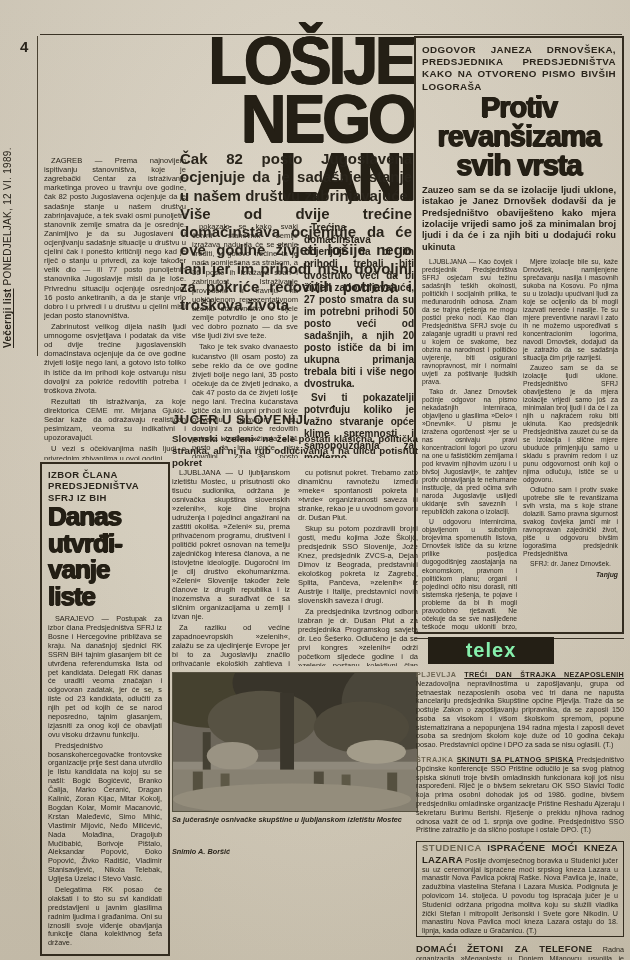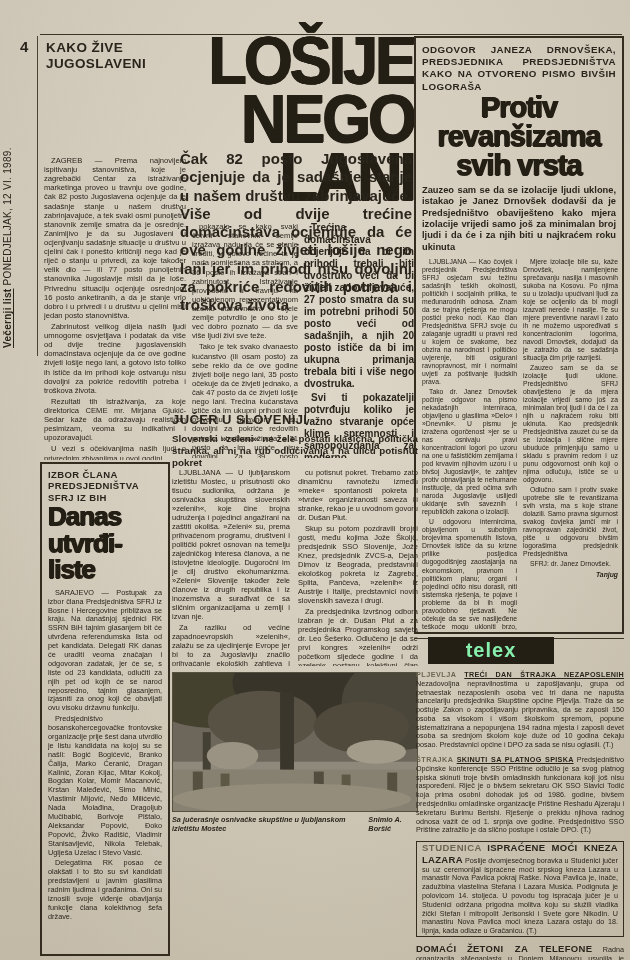--- a/index.html
+++ b/index.html
@@ -58,22 +58,22 @@
   #slo { position:absolute; left:172px; top:412px; width:246px; }
   #slo-kicker { font-size:13px; }
   #slo-headline p { text-align:center; font-size:36px; line-height:0.98; letter-spacing:-1px; }
   #slo-sub { margin-top:6px; font-size:9.8px; font-weight:bold; line-height:1.2; text-align:justify; }
   #slo-cols { position:relative; height:198px; }
   #slo-col1 { position:absolute; left:0; width:118px; height:198px; font-size:7.5px; line-height:1.2; }
   #slo-col2 { position:absolute; left:126px; width:120px; height:198px; font-size:7.5px; line-height:1.2; }
 
   
   #photo { margin-top:6px; width:246px; height:140px; border:1px solid #55503f; display:block; }
-  #caption-row { display:flex; justify-content:space-between; gap:0;
-                 font-size:7.3px; font-style:italic; font-weight:bold; margin-top:3px; }
+  #caption-row { display:flex; justify-content:space-between; gap:23px;
+                 font-size:7.3px; font-style:italic; font-weight:bold; margin-top:3px;flex-direction:column; }
 
   
   #drn-box { position:absolute; left:414px; top:36px; width:210px; height:598px;
              border:2px solid #332c1f; padding:6px 6px; }
   #drn-kicker { font-size:9.8px; line-height:1.25; text-align:justify; }
   #drn-headline p { text-align:center; font-size:29px; line-height:1.0; letter-spacing:-1px; }
   #drn-lead { margin-top:5px; font-size:9.3px; font-weight:bold; line-height:1.22; text-align:justify; }
   #drn-cols { position:relative; margin-top:5px; height:372px; }
   #drn-col1 { position:absolute; left:0; width:95px; height:372px; font-size:6.8px; line-height:1.18; }
   #drn-col2 { position:absolute; left:101px; width:95px; height:372px; font-size:6.8px; line-height:1.18; }
@@ -97,21 +97,20 @@
 <div id="sheet">
   <div class="rule-top"></div>
 
   <div id="strip"></div>
   <div id="pageno">4</div>
   <div id="mast">
     <span class="b">Večernji list</span>&nbsp;<span>PONEDJELJAK, 12 VI. 1989.</span>
   </div>
 
   <div id="main-art">
-    <div id="main-kicker" class="kicker">KAKO ŽIVE JUGOSLAVENI</div>
     <div id="main-headline" class="fat">
       <div>LOŠIJE</div>
       <div>NEGO LANI</div>
     </div>
     <div id="main-lead">Čak 82 posto Jugoslavena ocjenjuje da je sadašnje stanje u našem društvu zabrinjavajuće. Više od dvije trećine domaćinstava ocjenjuje da će ove godine živjeti lošije nego lani jer im prihodi nisu dovoljni za pokriće redovitih potreba i troškova života</div>
     <div id="main-col1" class="col">
         <p>ZAGREB — Prema najnovijem ispitivanju stanovništva, koje je zagrebački Centar za istraživanje marketinga proveo u travnju ove godine, čak 82 posto Jugoslavena ocjenjuje da je sadašnje stanje u našem društvu zabrinjavajuće, a tek svaki osmi punoljetni stanovnik zemlje smatra da je osrednje. Zanimljivo je da su Jugoslaveni u ocjenjivanju sadašnje situacije u društvu u cjelini čak i ponešto kritičniji nego kad je riječ o stanju u privredi, za koje također velik dio — ili 77 posto punoljetnih stanovnika Jugoslavije misli da je loše. Privrednu situaciju ocjenjuje osrednjom 16 posto anketiranih, a da je stanje vrlo dobro i u privredi i u društvu u cjelini misli jedan posto stanovništva.</p>
         <p>Zabrinutost velikog dijela naših ljudi umnogome osvjetljava i podatak da više od dvije trećine jugoslavenskih domaćinstava ocjenjuje da će ove godine živjeti lošije nego lani, a gotovo isto toliko ih ističe da im prihodi koje ostvaruju nisu dovoljni za pokriće redovitih potreba i troškova života.</p>
         <p>Rezultati tih istraživanja, za koje direktorica CEME mr. Mirjana Gjukić-Sedar kaže da odražavaju realističan pesimizam, veoma su indikativni i upozoravajući.</p>
         <p>U vezi s očekivanjima naših ljudi o privrednim zbivanjima u ovoj godini</p>
@@ -124,20 +123,21 @@
         <p>Trećina domaćinstava ocjenjuje da bi im prihodi trebali biti dvostruko veći da bi živjeli zadovoljavajuće, 27 posto smatra da su im potrebni prihodi 50 posto veći od sadašnjih, a njih 20 posto ističe da bi im ukupna primanja trebala biti i više nego dvostruka.</p>
         <p>Svi ti pokazatelji potvrđuju koliko je važno stvaranje opće klime spremnosti i samopouzdanja za moderno privređivanje, čega još nema dovoljno. U tome je »ljudski faktor«, kako ističe i mr. Mirjana Gjukić-Sedar, presudan. Možda su upravo u tome uzroci što primjerice čak 82 posto anketiranih ocjenjuje da se u nas, u većoj ili manjoj mjeri, radi lošije nego u razvijenim zemljama, pri čemu polovina ispitanika smatra da je zanimanje zaposlenih za rezultate rada u njihovoj sredini tek osrednje, a njih 24 posto da je posve malo ili da ga gotovo i nema.</p>
       </div>
   </div>
 
   <div id="bih-box">
     <div id="bih-kicker" class="kicker">IZBOR ČLANA PREDSJEDNIŠTVA SFRJ IZ BIH</div>
     <div id="bih-headline" class="fat">
         <p>Danas</p>
         <p>utvrđi-</p>
+        <p>vanje</p>
         <p>liste</p>
       </div>
     <div id="bih-body" class="col">
         <p>SARAJEVO — Postupak za izbor člana Predsjedništva SFRJ iz Bosne i Hercegovine približava se kraju. Na današnjoj sjednici RK SSRN BiH tajnim glasanjem bit će utvrđena referendumska lista od pet kandidata. Delegati RK danas će uraditi veoma značajan i odgovoran zadatak, jer će se, s liste od 23 kandidata, odlučiti za njih pet od kojih će se narod neposredno, tajnim glasanjem, izjasniti za onog koji će obavljati ovu visoku državnu funkciju.</p>
         <p>Predsjedništvo bosanskohercegovačke frontovske organizacije prije šest dana utvrdilo je listu kandidata na kojoj su se našli: Bogić Bogićević, Branko Čalija, Marko Ćeranić, Dragan Kalinić, Zoran Kijac, Mitar Kokolj, Bogdan Kolar, Momir Macanović, Krstan Maleđević, Simo Mihić, Vlastimir Mijović, Neđo Milićević, Nada Molađina, Dragoljub Mučibabić, Borivoje Pištalo, Aleksandar Popović, Đoko Popović, Živko Radišić, Vladimir Stanisavljević, Nikola Telebak, Uglješa Uzelac i Stevo Vasić.</p>
         <p>Delegatima RK posao će olakšati i to što su svi kandidati predstavljeni u javnim glasilima radnim ljudima i građanima. Oni su iznosili svoje viđenje obavljanja funkcije člana kolektivnog šefa države.</p>
       </div>
   </div>
 
   <div id="slo">
@@ -184,21 +184,21 @@
     </div>
   </div>
 
   <div id="drn-box">
     <div id="drn-kicker" class="kicker">ODGOVOR JANEZA DRNOVŠEKA, PREDSJEDNIKA PREDSJEDNIŠTVA KAKO NA OTVORENO PISMO BIVŠIH LOGORAŠA</div>
     <div id="drn-headline" class="fat">
       <p>Protiv</p>
       <p>revanšizama</p>
       <p>svih vrsta</p>
     </div>
-    <div id="drn-lead">Zauzeo sam se da se izolacije ljudi uklone, istakao je Janez Drnovšek dodavši da je Predsjedništvo obaviješteno kako mjera izolacije vrijedi samo još za minimalan broj ljudi i da će i za njih biti u najkraćem roku ukinuta</div>
+    <div id="drn-lead">Zauzeo sam se da se izolacije ljudi uklone, istakao je Janez Drnovšek dodavši da je Predsjedništvo obaviješteno kako mjera izolacije vrijedi samo još za minimalan broj ljudi i da će i za njih biti u dodajući roku ukinuta</div>
     <div id="drn-cols">
       <div id="drn-col1" class="col">
           <p>LJUBLJANA — Kao čovjek i predsjednik Predsjedništva SFRJ osjećam svu težinu sadašnjih teških okolnosti, političkih i socijalnih prilika, te međunarodnih odnosa. Znam da se trajna rješenja ne mogu postići preko noći. Kao član Predsjedništva SFRJ svoje ću zalaganje ugraditi u pravni red u kojem će svakome, bez obzira na narodnost i političko uvjerenje, biti osigurani ravnopravnost, mir i normalni uvjeti za poštivanje ljudskih prava.</p>
           <p>Tako dr. Janez Drnovšek počinje odgovor na pismo nekadašnjih interniraca, objavljeno u glasilima »Delo« i »Dnevnik«. U pismu je izražena ogorčenost »jer se u nas osnivaju pravi koncentracioni logori po uzoru na one u fašističkim zemljama i pod krvavim njihovim uzoru i u bivšoj Jugoslaviji«, te zahtjev protiv obnavljanja te nehumane institucije, da pred očima svih naroda Jugoslavije uslijedi ukidanje svih saveznih i republičkih zakona o izolaciji.</p>
           <p>U odgovoru internircima, objavljenom u subotnjim brojevima spomenutih listova, Drnovšek ističe da su krizne prilike posljedica dugogodišnjeg zaostajanja na ekonomskom, pravnom i političkom planu; organi i pojedinci očito nisu dorasli, niti sistemska rješenja, te pojave i probleme da bi ih mogli pravodobno rješavati. Ne očekuje da se sve naslijeđene teškoće mogu ukloniti brzo, odmah. Bit će to odgovoran i dugotrajan rad svih, ne samo Predsjedništva SFRJ. To vrijedi još posebno uz ocjenu da su izvanredne mjere usvojene kao preventivne kako bi se izbjegli sukobi među pripadnicima različitih naroda.</p>
         </div>
       <div id="drn-col2" class="col">
         <div>
             <p>Mjere izolacije bile su, kaže Drnovšek, namijenjene sprečavanju nasilja i masovnih sukoba na Kosovu. Po njima su u izolaciju upućivani ljudi za koje se ocijenilo da bi mogli izazvati nerede i nasilje. Te su mjere preventivne naravi i zato ih ne možemo uspoređivati s koncentracionim logorima, navodi Drnovšek, dodajući da je zatražio da se sadašnja situacija čim prije razriješi.</p>
             <p>Zauzeo sam se da se izolacije ljudi uklone. Predsjedništvo SFRJ obaviješteno je da mjera izolacije vrijedi samo još za minimalan broj ljudi i da će i za njih u najkraćem roku biti ukinuta. Kao predsjednik Predsjedništva zauzet ću se da se izolacija i slične mjere ubuduće primjenjuju samo u skladu s pravnim redom i uz punu odgovornost onih koji o njima odlučuju, ističe se u odgovoru.</p>

